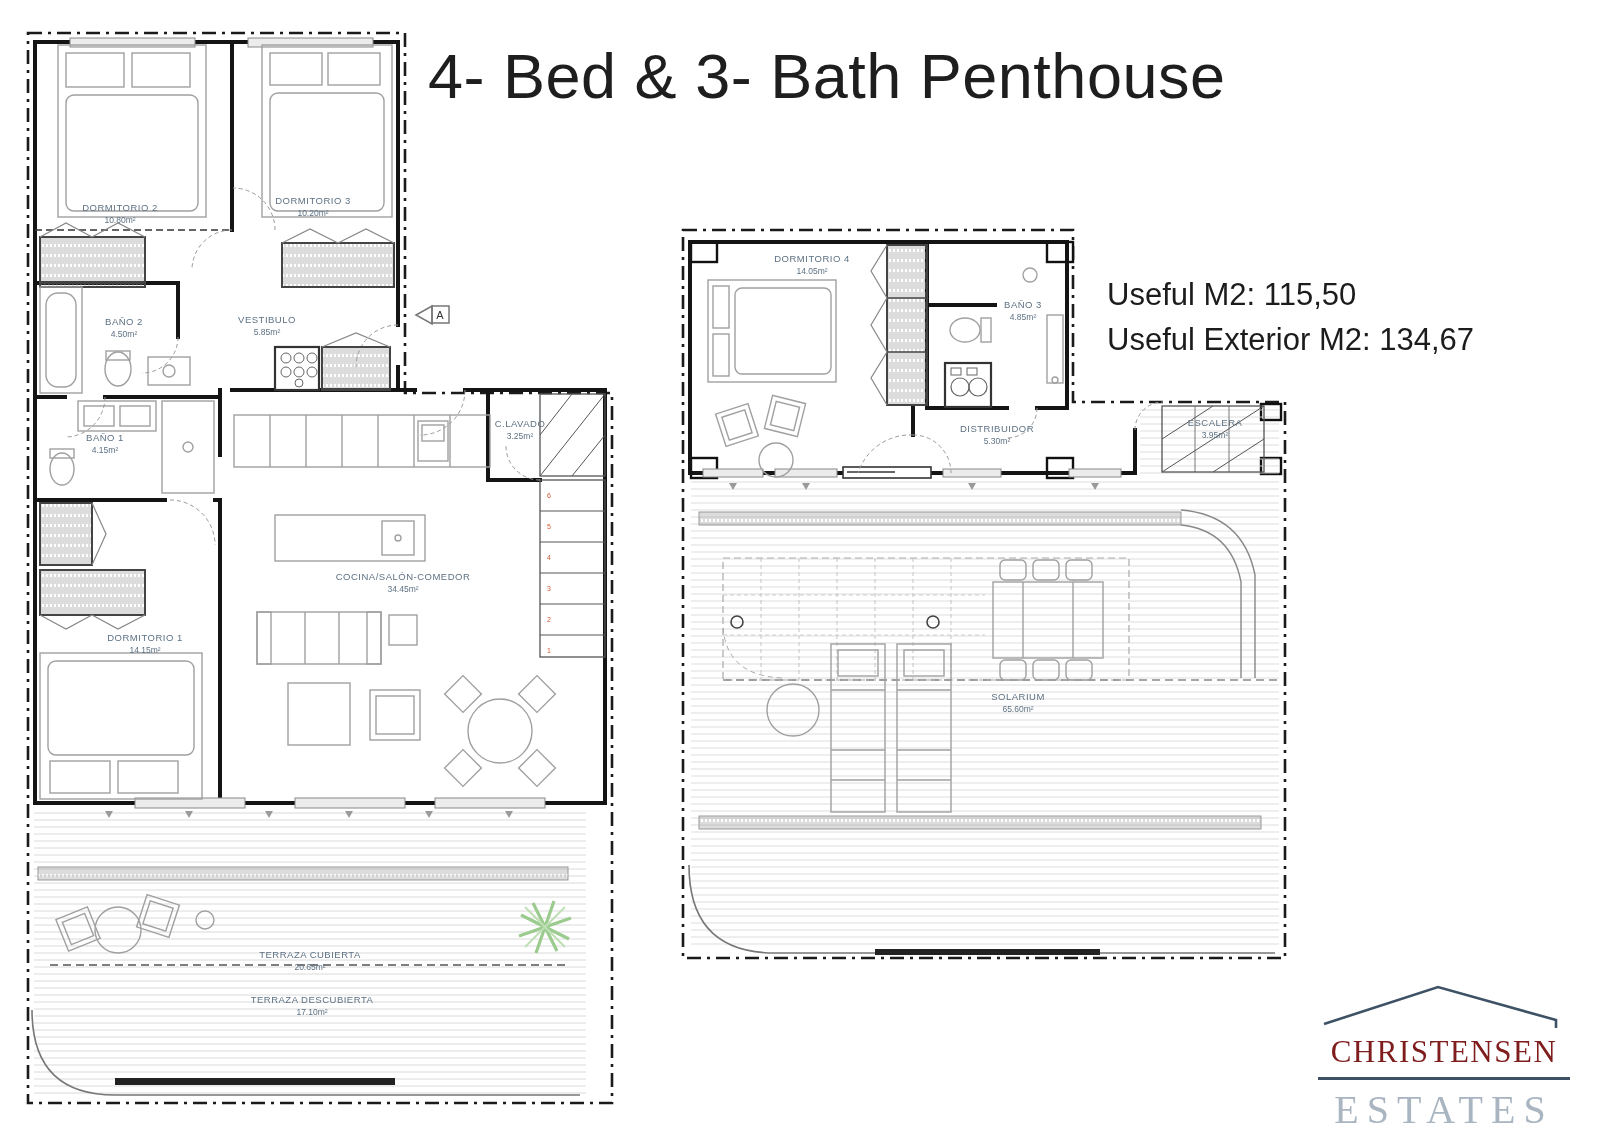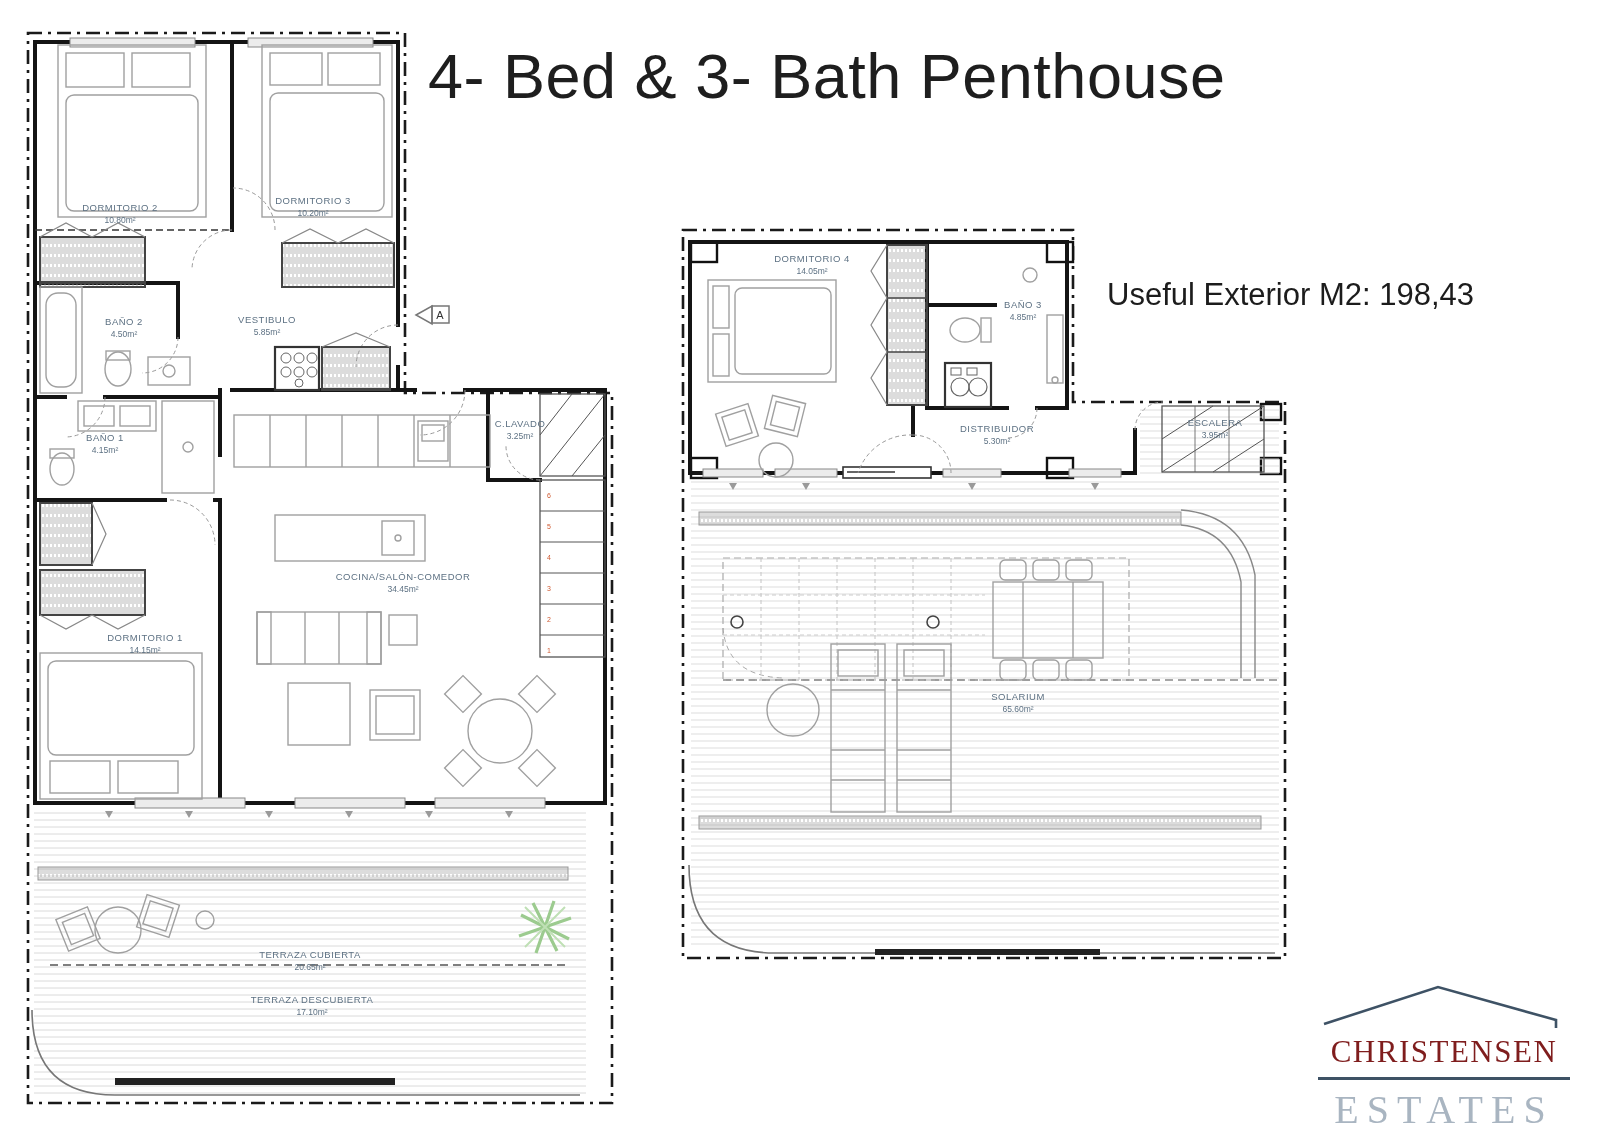--- a/index.html
+++ b/index.html
@@ -27,21 +27,22 @@
   g.deck2{stroke:#d9d9d9;stroke-width:0.9;}
 </style>
 </head>
 <body>
 
 <div class="canvas">
 
   <div class="title">4- Bed &amp; 3- Bath Penthouse</div>
 
   <div class="info">
-    <div>Useful Exterior M2: 198,43</div>
+    <div>Useful M2: 115,50</div>
+    <div>Useful Exterior M2: 134,67</div>
   </div>
 
   <svg class="plan" style="left:20px;top:25px" width="600" height="1085" viewBox="0 0 600 1085">
     <defs>
       <pattern id="hv1" width="4" height="10" patternUnits="userSpaceOnUse">
         <path d="M1,0 L1,10 M3,2 L3,9" stroke="#9a9a9a" stroke-width="0.7"></path>
       </pattern>
     </defs>
 
     <path d="M8,8 H385 V368 H592 V1078 H8 Z" fill="none" stroke="#1a1a1a" stroke-width="2.6" stroke-dasharray="14 6 3 6"></path>

